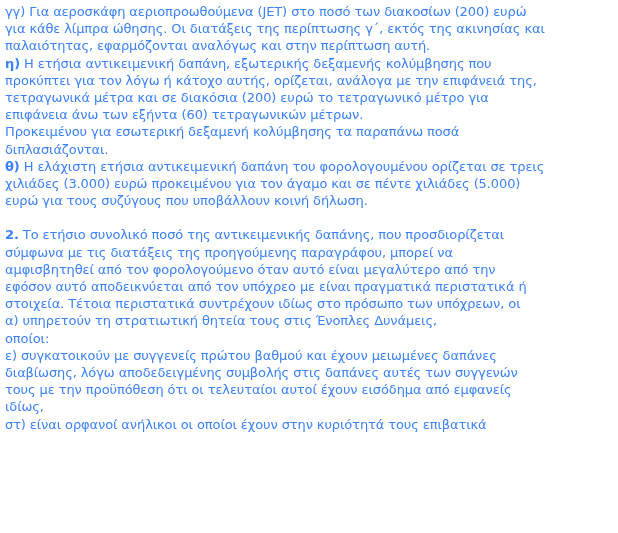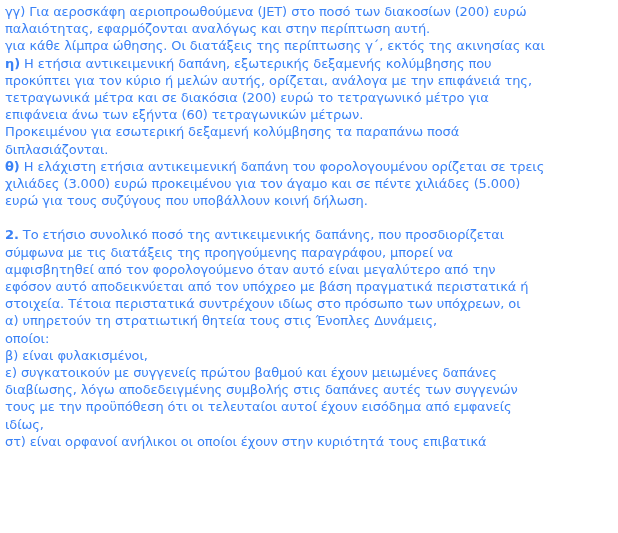--- a/index.html
+++ b/index.html
@@ -32,27 +32,27 @@
     font-weight: bold;
   }
 </style>
 </head>
 <body>
 
 <div class="page">
   <div class="doc-text">
   <div class="text-line"><span class="bold-prefix"></span><span class="line-body">γγ) Για αεροσκάφη αεριοπροωθούμενα (JET) στο ποσό των διακοσίων (200) ευρώ</span></div>
 
+  <div class="text-line"><span class="bold-prefix"></span><span class="line-body">για κάθε λίμπρα ώθησης. Οι διατάξεις της περίπτωσης γ΄, εκτός της ακινησίας και</span></div>
+
   <div class="text-line"><span class="bold-prefix"></span><span class="line-body">παλαιότητας, εφαρμόζονται αναλόγως και στην περίπτωση αυτή.</span></div>
-
-  <div class="text-line"><span class="bold-prefix"></span><span class="line-body">για κάθε λίμπρα ώθησης. Οι διατάξεις της περίπτωσης γ΄, εκτός της ακινησίας και</span></div>
 
   <div class="text-line"><span class="bold-prefix">η)</span><span class="line-body"> Η ετήσια αντικειμενική δαπάνη, εξωτερικής δεξαμενής κολύμβησης που</span></div>
 
-  <div class="text-line"><span class="bold-prefix"></span><span class="line-body">προκύπτει για τον κύριο ή μελών αυτής, ορίζεται, ανάλογα με την επιφάνειά της,</span></div>
+  <div class="text-line"><span class="bold-prefix"></span><span class="line-body">προκύπτει για τον λόγω ή κάτοχο αυτής, ορίζεται, ανάλογα με την επιφάνειά της,</span></div>
 
 
   <div class="text-line"><span class="bold-prefix"></span><span class="line-body">τετραγωνικά μέτρα και σε διακόσια (200) ευρώ το τετραγωνικό μέτρο για</span></div>
 
   <div class="text-line"><span class="bold-prefix"></span><span class="line-body">επιφάνεια άνω των εξήντα (60) τετραγωνικών μέτρων.</span></div>
 
   <div class="text-line"><span class="bold-prefix"></span><span class="line-body">Προκειμένου για εσωτερική δεξαμενή κολύμβησης τα παραπάνω ποσά</span></div>
 
   <div class="text-line"><span class="bold-prefix"></span><span class="line-body">διπλασιάζονται.</span></div>
 
@@ -64,29 +64,28 @@
 
   <div class="text-line"><span class="bold-prefix"></span><span class="line-body"></span></div>
 
   <div class="text-line"><span class="bold-prefix">2.</span><span class="line-body"> Το ετήσιο συνολικό ποσό της αντικειμενικής δαπάνης, που προσδιορίζεται</span></div>
 
   <div class="text-line"><span class="bold-prefix"></span><span class="line-body">σύμφωνα με τις διατάξεις της προηγούμενης παραγράφου, μπορεί να</span></div>
 
   <div class="text-line"><span class="bold-prefix"></span><span class="line-body">αμφισβητηθεί από τον φορολογούμενο όταν αυτό είναι μεγαλύτερο από την</span></div>
 
 
-  <div class="text-line"><span class="bold-prefix"></span><span class="line-body">εφόσον αυτό αποδεικνύεται από τον υπόχρεο με βάση πραγματικά περιστατικά ή</span></div>
+  <div class="text-line"><span class="bold-prefix"></span><span class="line-body">εφόσον αυτό αποδεικνύεται από τον υπόχρεο με είναι πραγματικά περιστατικά ή</span></div>
 
   <div class="text-line"><span class="bold-prefix"></span><span class="line-body">στοιχεία. Τέτοια περιστατικά συντρέχουν ιδίως στο πρόσωπο των υπόχρεων, οι</span></div>
 
   <div class="text-line"><span class="bold-prefix"></span><span class="line-body">α) υπηρετούν τη στρατιωτική θητεία τους στις Ένοπλες Δυνάμεις,</span></div>
 
   <div class="text-line"><span class="bold-prefix"></span><span class="line-body">οποίοι:</span></div>
 
-  <div class="text-line"><span class="bold-prefix"></span><span class="line-body">β) είναι φυλακισμένοι,</span></div>
 
 
 
   <div class="text-line"><span class="bold-prefix"></span><span class="line-body">ε) συγκατοικούν με συγγενείς πρώτου βαθμού και έχουν μειωμένες δαπάνες</span></div>
 
   <div class="text-line"><span class="bold-prefix"></span><span class="line-body">διαβίωσης, λόγω αποδεδειγμένης συμβολής στις δαπάνες αυτές των συγγενών</span></div>
 
   <div class="text-line"><span class="bold-prefix"></span><span class="line-body">τους με την προϋπόθεση ότι οι τελευταίοι αυτοί έχουν εισόδημα από εμφανείς</span></div>
 
   <div class="text-line"><span class="bold-prefix"></span><span class="line-body">ιδίως,</span></div>

